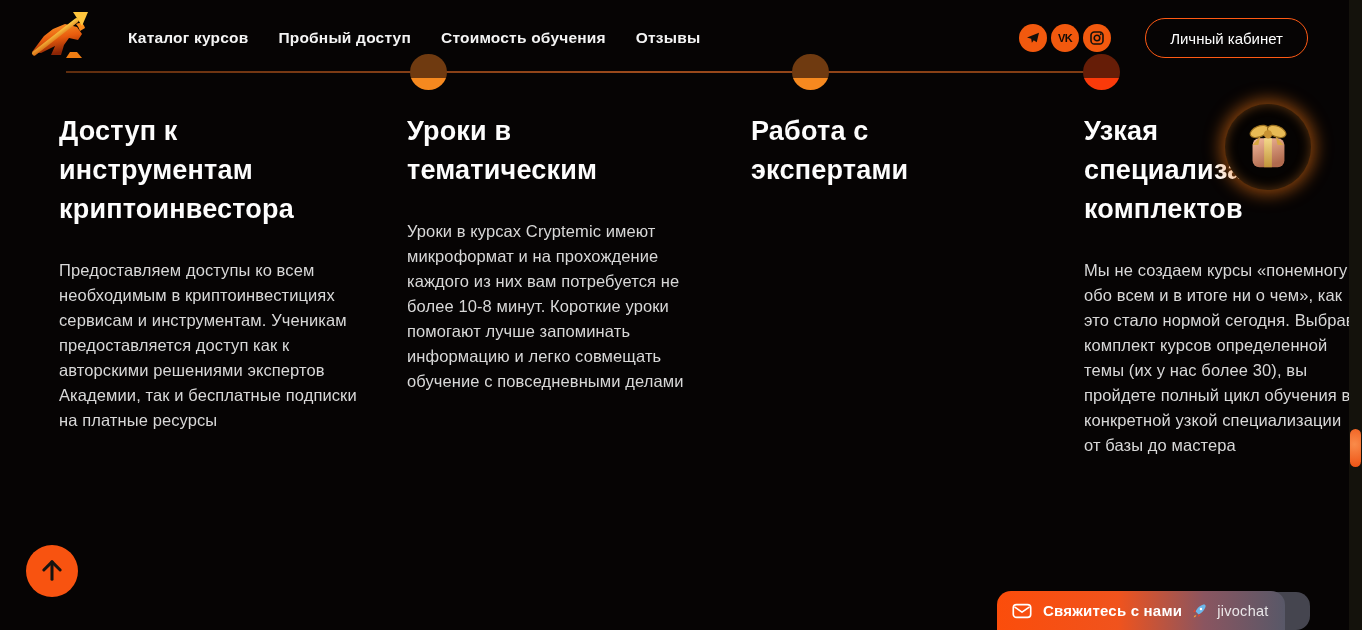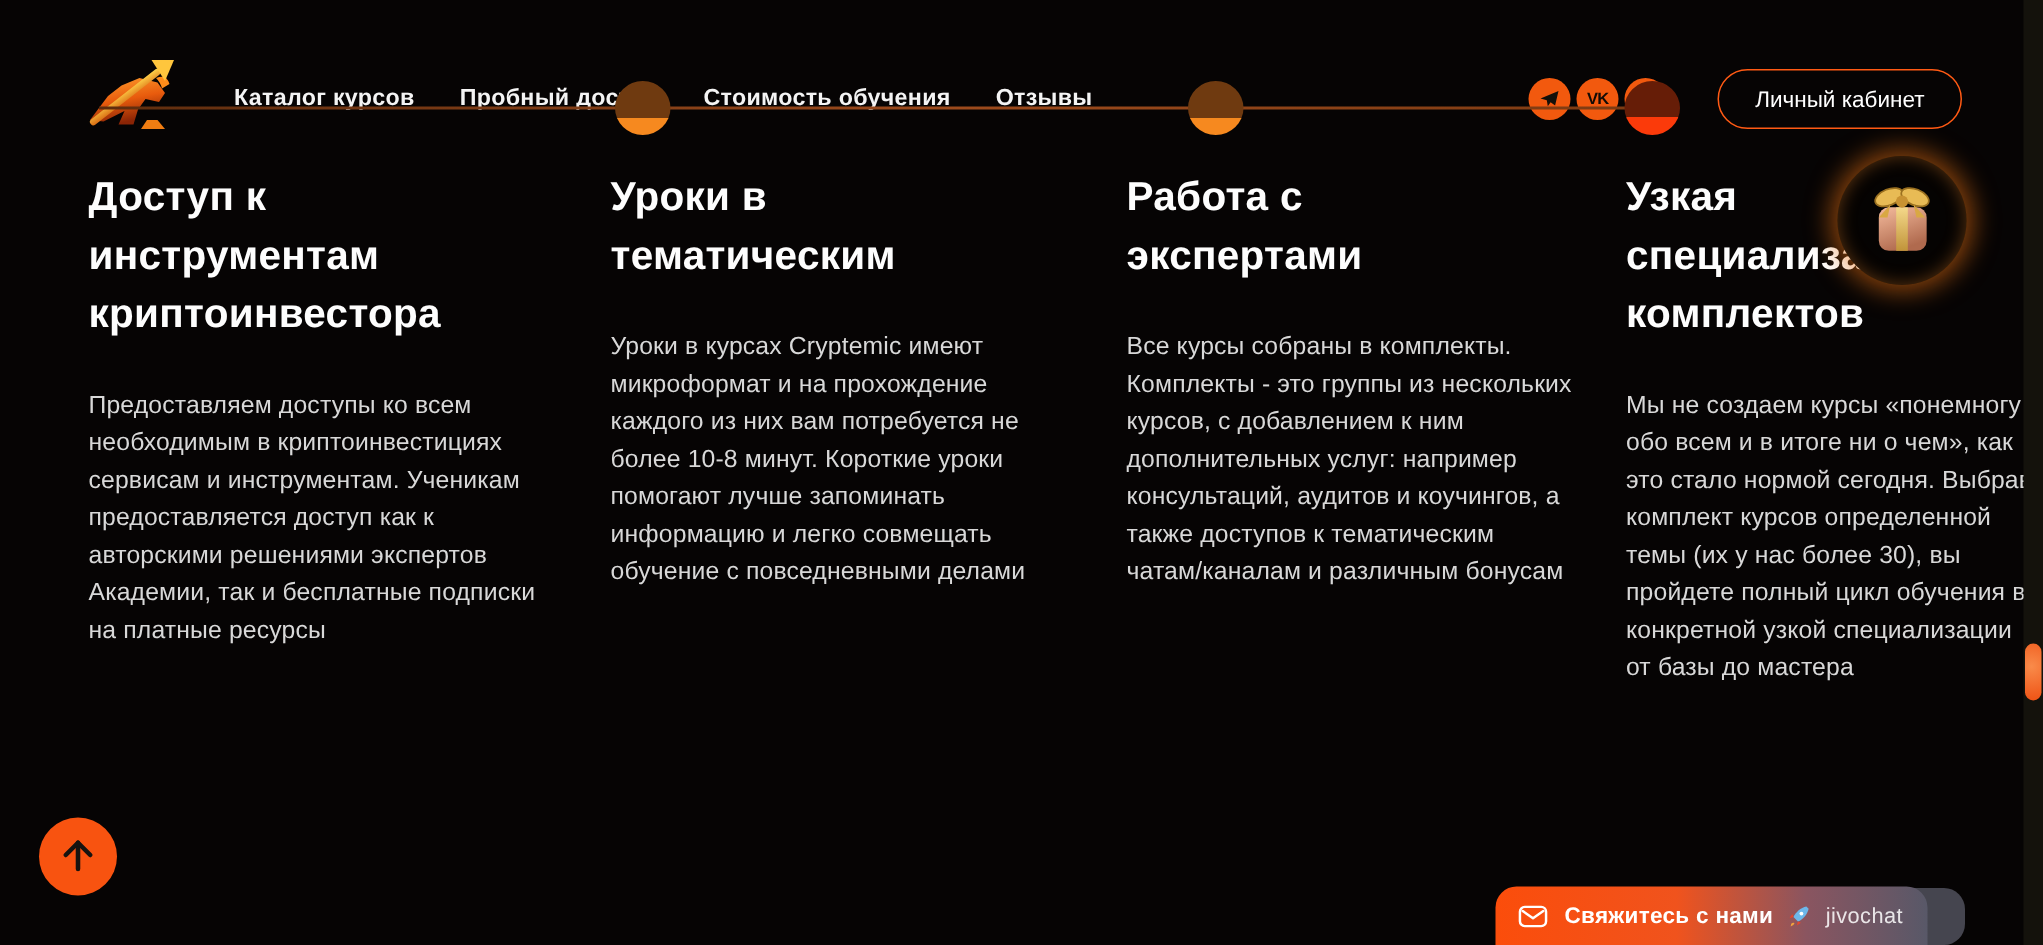--- a/index.html
+++ b/index.html
@@ -8,22 +8,21 @@
     position:relative;
     background:#060404;
     font-family:"Liberation Sans", sans-serif;
     color:#fff;
   }
 
   
   .header {
     position:absolute; top:0; left:0; width:1362px; height:76px;
     display:flex; align-items:center;
-    padding:0 54px 0 48px;
-    margin-top:28px;
+    padding:0 54px 0 20px;
   }
   .logo { width:72px; height:56px; flex:0 0 auto; cursor:pointer; }
   .nav { display:flex; align-items:center; gap:30px; margin-left:36px; }
   .nav-item {
     font-size:15.5px; font-weight:700; letter-spacing:.2px;
     color:#f4f4f4; cursor:pointer; white-space:nowrap;
   }
   .spacer { flex:1; }
   .socials { display:flex; align-items:center; gap:4px; }
   .social-circle {
@@ -182,21 +181,20 @@
   <p>Предоставляем доступы ко всем необходимым в криптоинвестициях сервисам и инструментам. Ученикам предоставляется доступ как к авторскими решениями экспертов Академии, так и бесплатные подписки на платные ресурсы</p>
 </section>
 
 <section class="feature f2">
   <h2>Уроки в тематическим</h2>
   <p>Уроки в курсах Cryptemic имеют микроформат и на прохождение каждого из них вам потребуется не более 10-8 минут. Короткие уроки помогают лучше запоминать информацию и легко совмещать обучение с повседневными делами</p>
 </section>
 
 <section class="feature f3">
   <h2>Работа с экспертами</h2>
-  <p>Все курсы собраны в комплекты. Комплекты - это группы из нескольких курсов, с добавлением к ним дополнительных услуг: например консультаций, аудитов и коучингов, а также доступов к тематическим чатам/каналам и различным бонусам</p>
 </section>
 
 <section class="feature f4">
   <h2>Узкая специализация комплектов</h2>
   <p>Мы не создаем курсы «понемногу обо всем и в итоге ни о чем», как это стало нормой сегодня. Выбрав комплект курсов определенной темы (их у нас более 30), вы пройдете полный цикл обучения в конкретной узкой специализации от базы до мастера</p>
 </section>
 
 <div class="gift-badge">
   <span>
     <svg viewBox="0 0 60 60" width="58" height="58">

